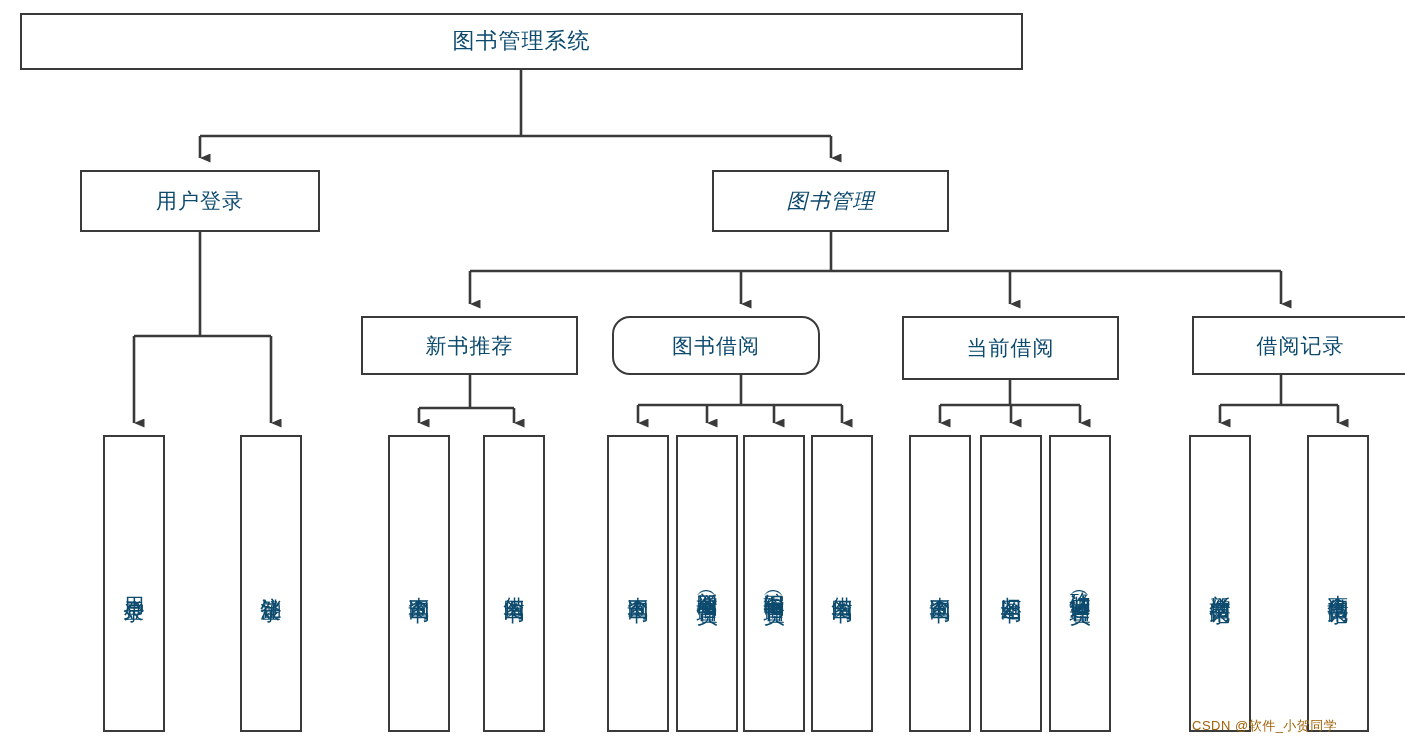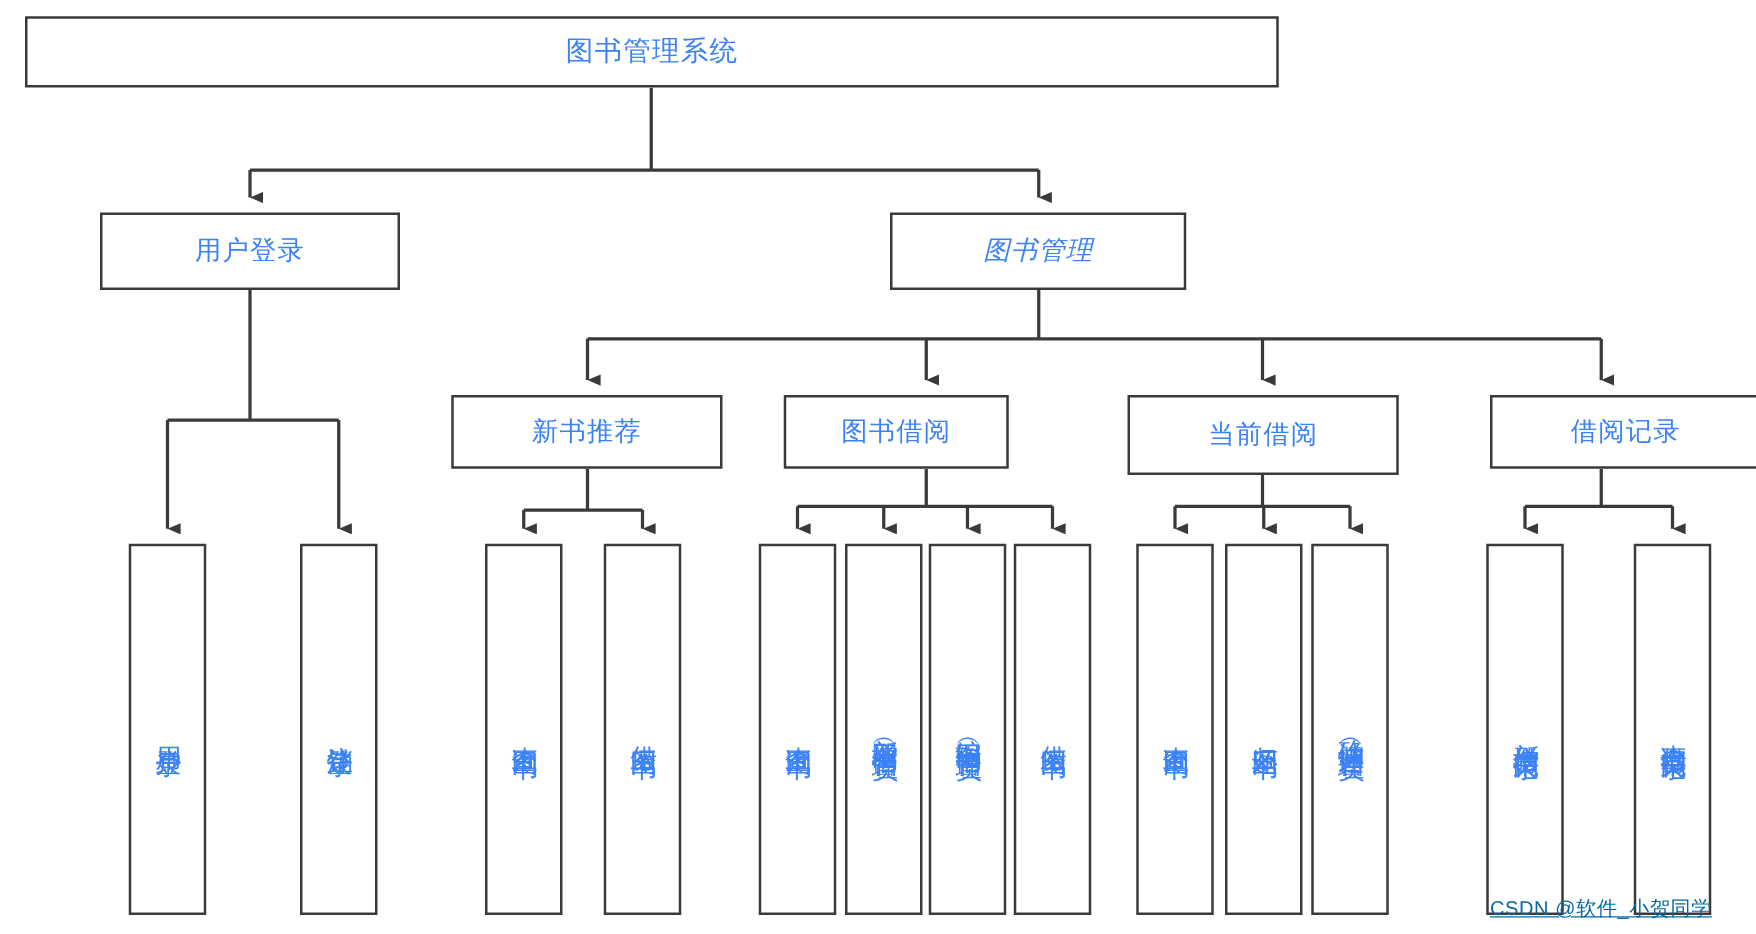--- a/index.html
+++ b/index.html
@@ -26,21 +26,21 @@
     pointer-events: none;
   }
   .node {
     position: absolute;
     box-sizing: border-box;
     border: 2px solid #3a3a3a;
     background: #ffffff;
     display: flex;
     align-items: center;
     justify-content: center;
-    color: #3b82f6;
+    color: #0c4a6e;
     z-index: 2;
   }
   .node-h {
     font-size: 21px;
     letter-spacing: 1px;
     line-height: 1.2;
     text-align: center;
     white-space: nowrap;
   }
   .node-v {
@@ -55,26 +55,25 @@
   .node-v .vtext {
     writing-mode: vertical-rl;
     text-orientation: upright;
     display: block;
   }
   .root-node {
     font-size: 22px;
   }
   .watermark {
     position: absolute;
-    color: #0369a1;
-    font-size: 16px;
+    color: #a16207;
+    font-size: 13px;
     z-index: 5;
     white-space: nowrap;
     letter-spacing: 0.5px;
-    text-decoration: underline;
   }
 </style>
 </head>
 <body>
 
 <div id="canvas">
 
   <svg class="wires" viewBox="0 0 1405 747" xmlns="http://www.w3.org/2000/svg">
     <defs>
       <marker id="arrowhead" markerWidth="9" markerHeight="11" refX="4.5" refY="10.5" orient="auto" markerUnits="userSpaceOnUse">
@@ -132,21 +131,21 @@
   <div class="node node-h" style="left:80px; top:170px; width:240px; height:62px;">
     <span>用户登录</span>
   </div>
   <div class="node node-h" style="left:712px; top:170px; width:237px; height:62px;font-style:italic;">
     <span>图书管理</span>
   </div>
 
   <div class="node node-h" style="left:361px; top:316px; width:217px; height:59px;">
     <span>新书推荐</span>
   </div>
-  <div class="node node-h" style="left:627px; top:316px; width:180px; height:59px;">
+  <div class="node node-h" style="left:612px; top:316px; width:208px; height:59px;border-radius:18px;">
     <span>图书借阅</span>
   </div>
   <div class="node node-h" style="left:902px; top:316px; width:217px; height:64px;">
     <span>当前借阅</span>
   </div>
   <div class="node node-h" style="left:1172px; top:316px; width:217px; height:59px;margin-left:20px;">
     <span>借阅记录</span>
   </div>
 
   <div class="node node-v" style="left:103px; top:435px; width:62px; height:297px;">

